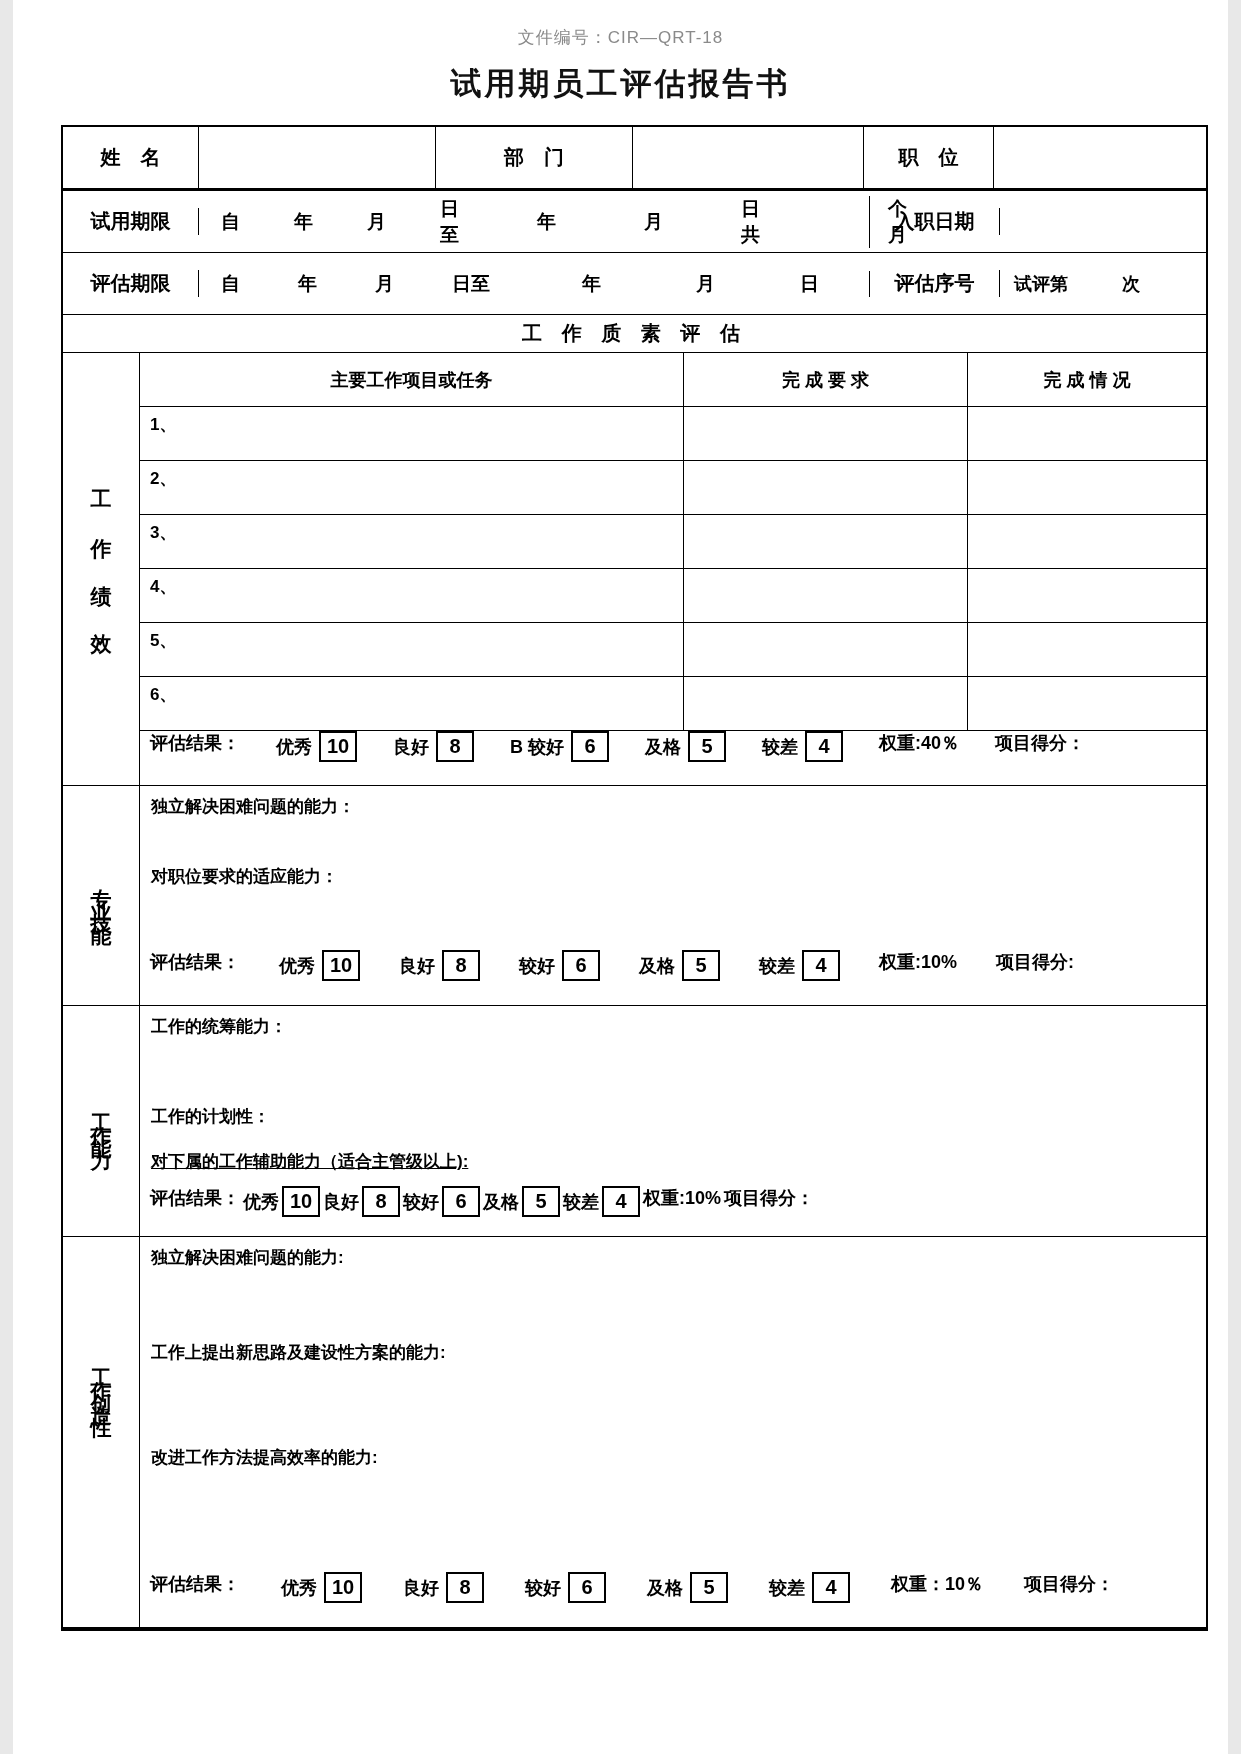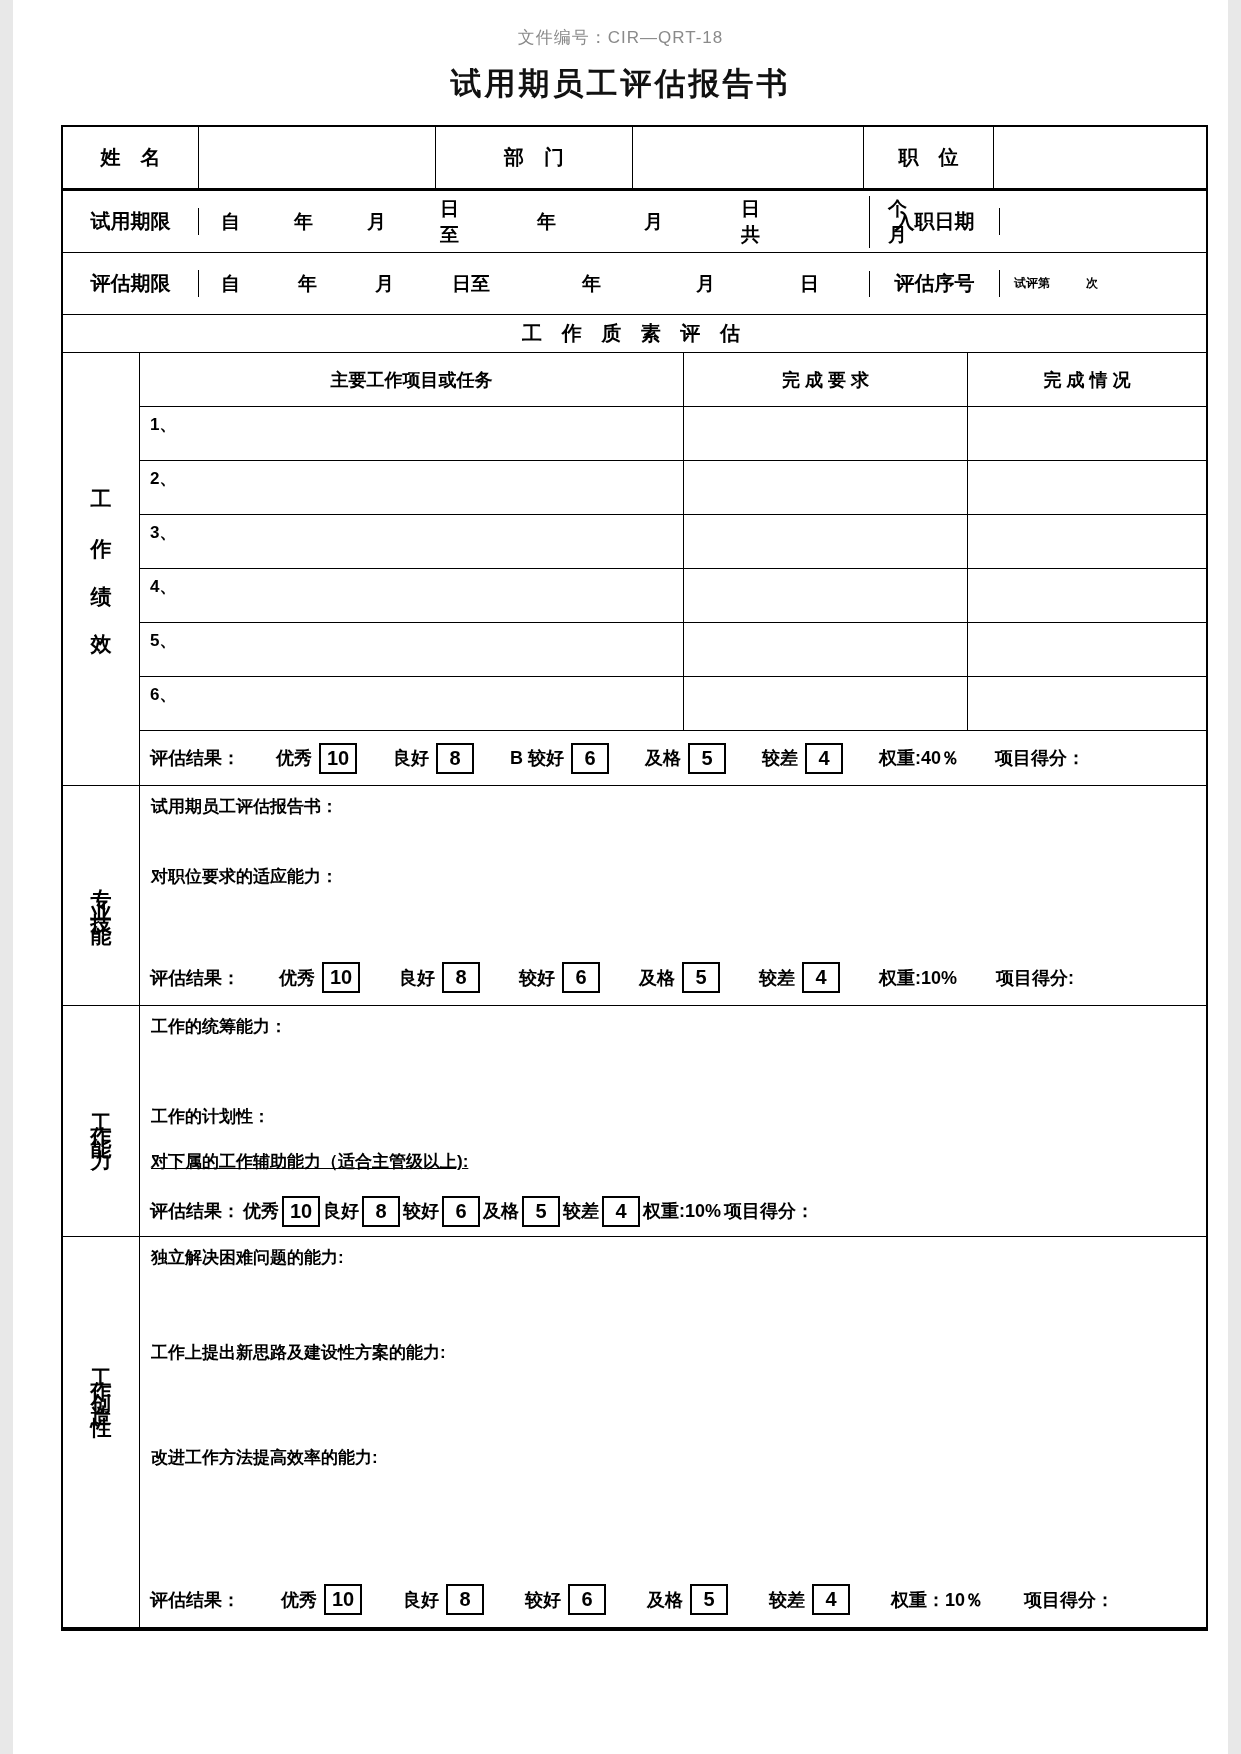--- a/index.html
+++ b/index.html
@@ -23,21 +23,21 @@
   .r2 .tokens span:nth-child(4){ margin-right:78px; }
   .r2 .tokens span:nth-child(5){ margin-right:88px; }
   .r2 .tokens span:nth-child(6){ margin-right:78px; }
   .r2 .tokens span:nth-child(7){ margin-right:128px; }
   .r2 .tokens span:last-child { margin-right:0; }
   .r3 .tokens span { margin-right:58px; }
   .r3 .tokens span:nth-child(4){ margin-right:92px; }
   .r3 .tokens span:nth-child(5){ margin-right:95px; }
   .r3 .tokens span:nth-child(6){ margin-right:85px; }
   .r3 .tokens span:last-child { margin-right:0; }
-  .seq-val { padding-left:14px; font-size:12px; }
+  .seq-val { padding-left:14px; font-size:18px; }
 
   .banner { height:38px; border-bottom:1px solid #000; display:flex; align-items:center; justify-content:center; font-size:20px; letter-spacing:7px; }
 
   
   .section { display:flex; border-bottom:1px solid #000; }
   .section:last-child { border-bottom:none; }
   .side { width:77px; border-right:1px solid #000; display:flex; align-items:center; justify-content:center; }
   .vtext { writing-mode:vertical-lr; text-orientation:upright; font-size:21px; font-weight:700; }
   .s1 .vtext { letter-spacing:48px; }
   .s2 .vtext, .s3 .vtext { letter-spacing:12px; }
@@ -56,21 +56,21 @@
   .grow .gc { border-right:1px solid #000; }
   .gc.c1 { padding:6px 0 0 10px; font-size:17px; }
 
   
   .prompt { padding:9px 0 0 11px; font-size:17px; }
   .p-s2a { height:70px; } .p-s2b { height:94px; }
   .p-s3a { height:90px; } .p-s3b { height:45px; } .p-s3c { height:45px;text-decoration:underline; }
   .p-s4a { height:95px; } .p-s4b { height:105px; } .p-s4c { height:135px; }
 
   
-  .eval-row { display:flex; align-items:center; padding-left:10px; font-size:18px; }
+  .eval-row { display:flex; align-items:flex-start; padding-left:10px; font-size:18px; }
   .eval-row .pair { display:flex; align-items:center; }
   .score-box { display:inline-flex; align-items:center; justify-content:center; width:38px; height:31px; border:2px solid #000; font-size:20px; margin-left:7px; }
   .ev1 { height:54px; gap:36px; }
   .ev2 { height:55px; gap:39px; }
   .ev3 { height:50px; gap:3px; }
   .ev3 .score-box { margin-left:3px; }
   .ev4 { height:55px; gap:41px; }
   .ev-weight { white-space:nowrap; }
 </style>
 </head>
@@ -194,21 +194,21 @@
           <span>项目得分：</span>
         </div>
       </div>
     </div>
 
     <div class="section s2">
       <div class="side">
         <span class="vtext">专业技能</span>
       </div>
       <div class="content">
-        <div class="prompt p-s2a">试用期员工评估报告书：</div>
+        <div class="prompt p-s2a">独立解决困难问题的能力：</div>
         <div class="prompt p-s2b">对职位要求的适应能力：</div>
         <div class="eval-row ev2">
           <span>评估结果：</span>
           <span class="pair">
               <span>优秀</span>
               <span class="score-box">10</span>
             </span>
           <span class="pair">
               <span>良好</span>
               <span class="score-box">8</span>

